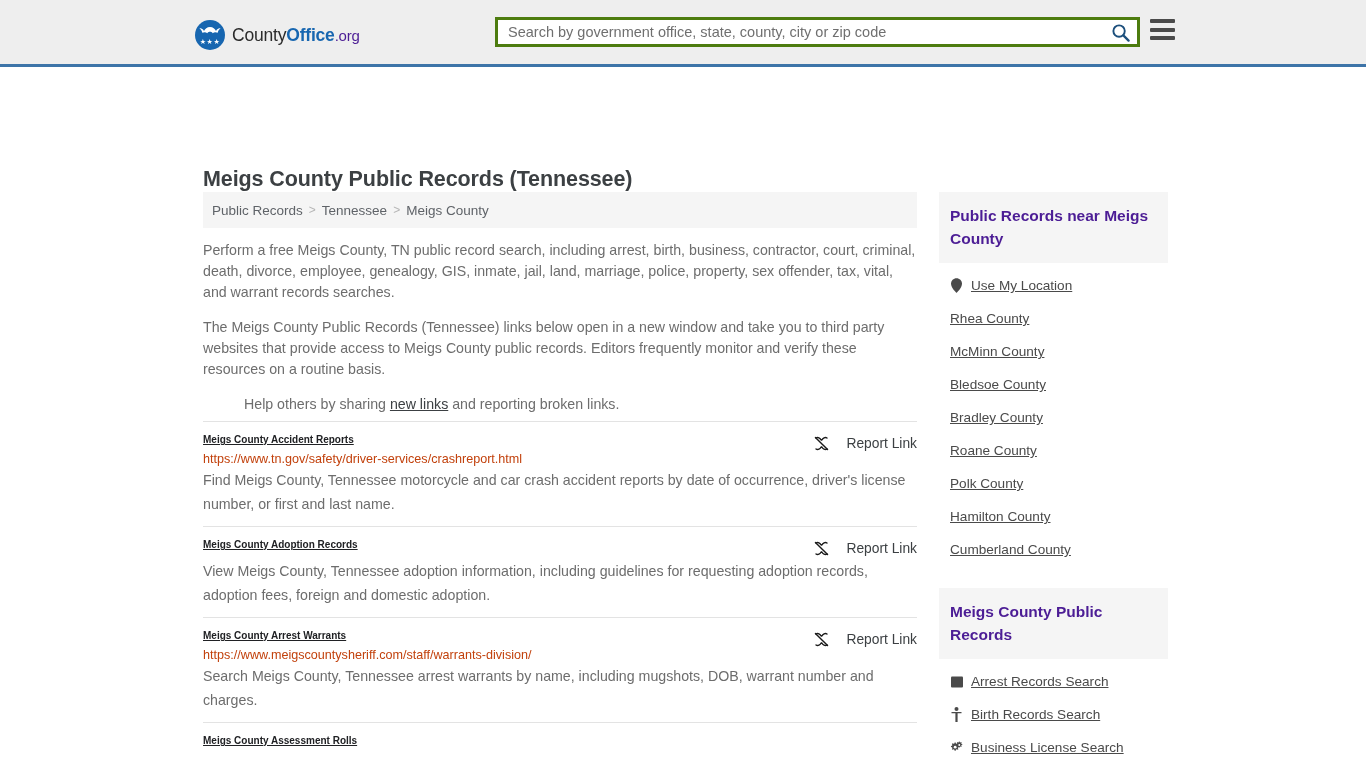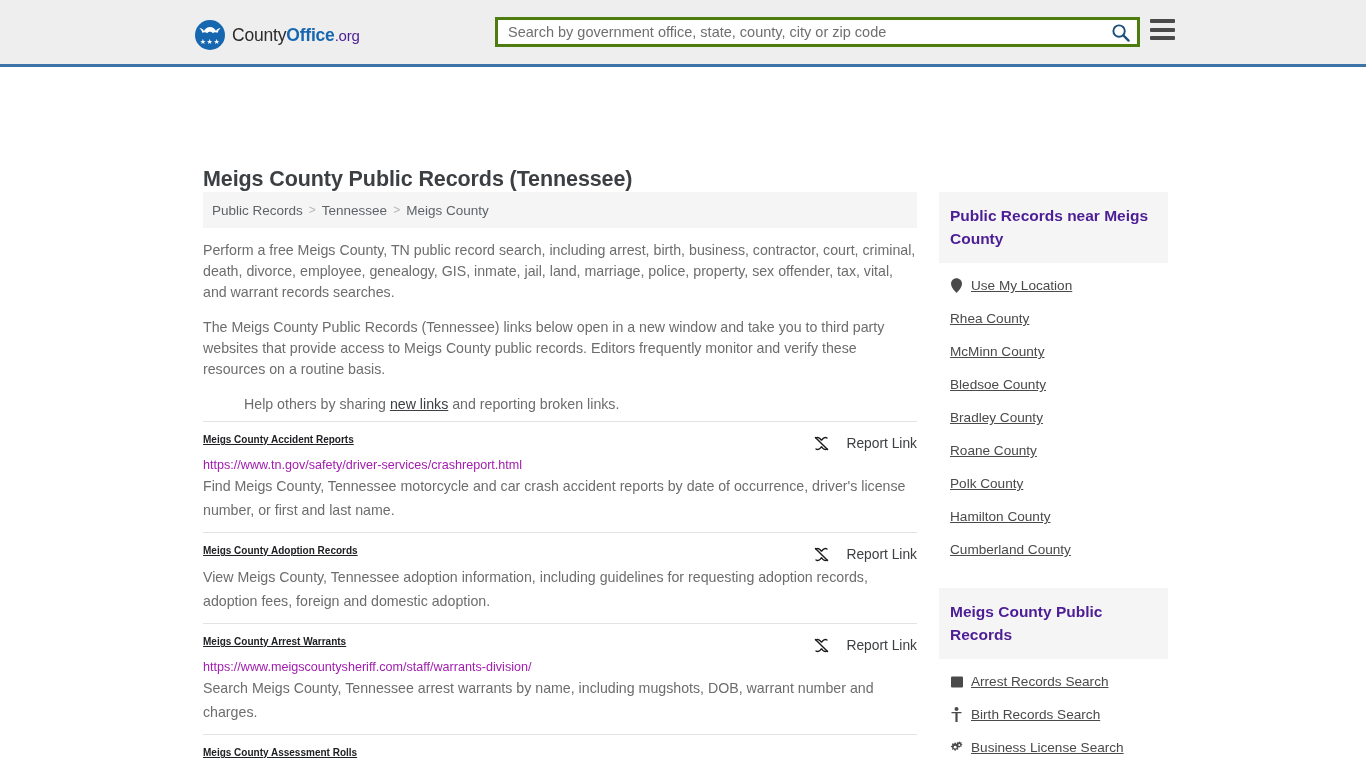--- a/index.html
+++ b/index.html
@@ -120,21 +120,21 @@
     font-size: 10px; font-weight: bold; color: #202124;
     text-decoration: underline; cursor: pointer;
   }
   .report-link {
     display: flex; align-items: center; gap: 16px;
     font-size: 13.8px; color: #3c4043;
     cursor: pointer; white-space: nowrap;
     padding-top: 1px;
   }
   .record-url {
-    font-size: 12.6px; color: #a21caf; margin-top: 6px; word-break: break-all;
+    font-size: 12.6px; color: #c2410c; margin-top: 0; word-break: break-all;
   }
   .record-desc {
     font-size: 14.2px; color: #6d6d6d; line-height: 24px; margin-top: 2px;
   }
 
   
   .sidebar {
     position: absolute; left: 939px; top: 125px;
     width: 229px;
   }

